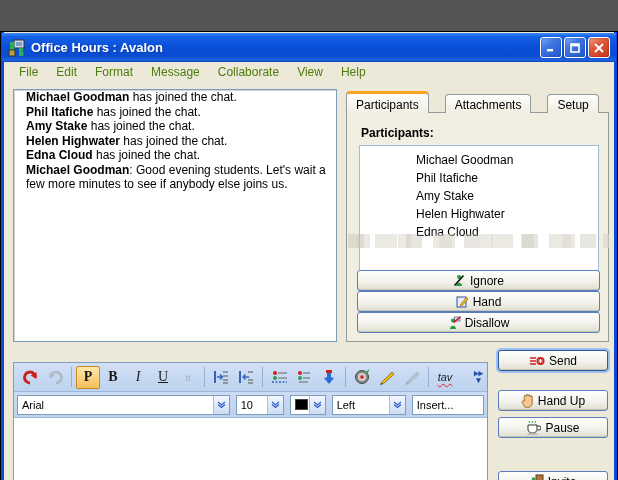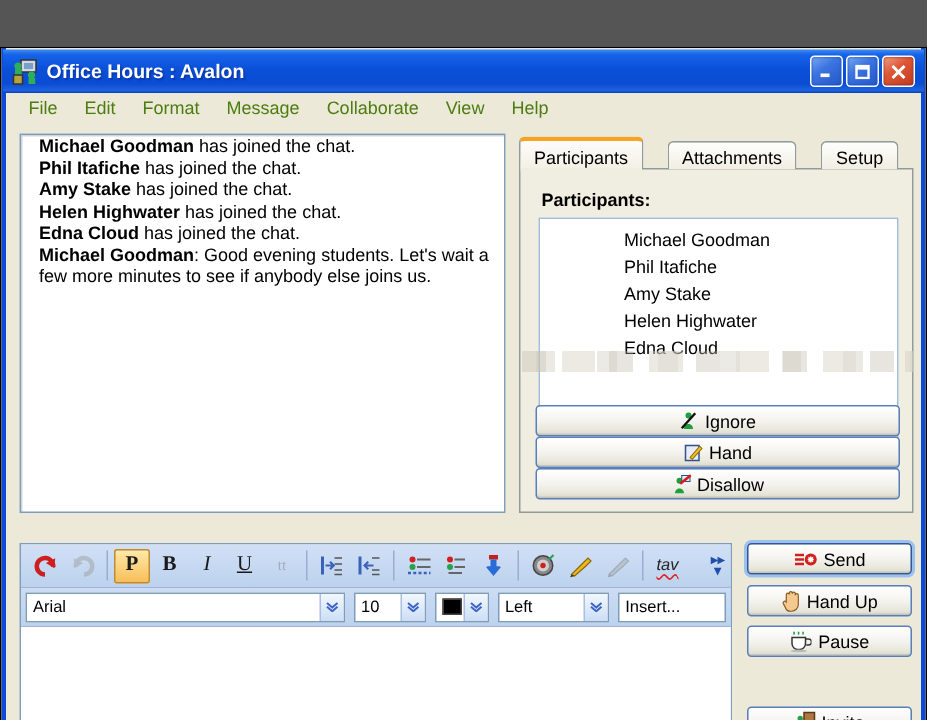--- a/index.html
+++ b/index.html
@@ -310,21 +310,21 @@
         <span class="val">Insert...</span>
       </span>
     </div>
 
     <div class="message-area">
       <textarea style=""></textarea>
     </div>
   </div>
 
   <div class="side-actions">
-    <button class="xpbtn focused" style="top:330px;text-align:center;">
+    <button class="xpbtn focused" style="top:318px;text-align:center;">
       <span class="ic">
         <svg width="16" height="12" viewBox="0 0 16 12">
             <path d="M1 3 H7 M1 6 H7 M1 9 H7" stroke="#D02020" stroke-width="1.6"></path>
             <circle cx="11.5" cy="6" r="4" fill="#D02020"></circle>
             <path d="M9.5 6 H13.5 M11.5 4 V8 M10 4.5 L13 7.5 M13 4.5 L10 7.5" stroke="#fff" stroke-width="0.9"></path>
           </svg>
       </span>
       <span>Send</span>
     </button>
     <button class="xpbtn" style="top:358px;">

